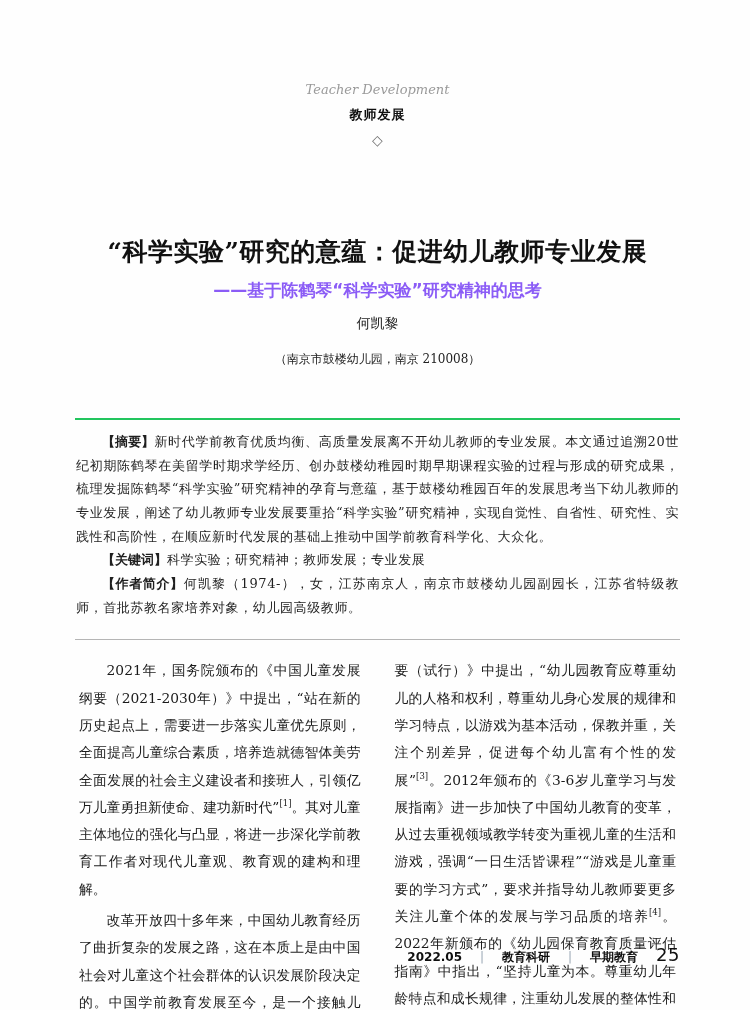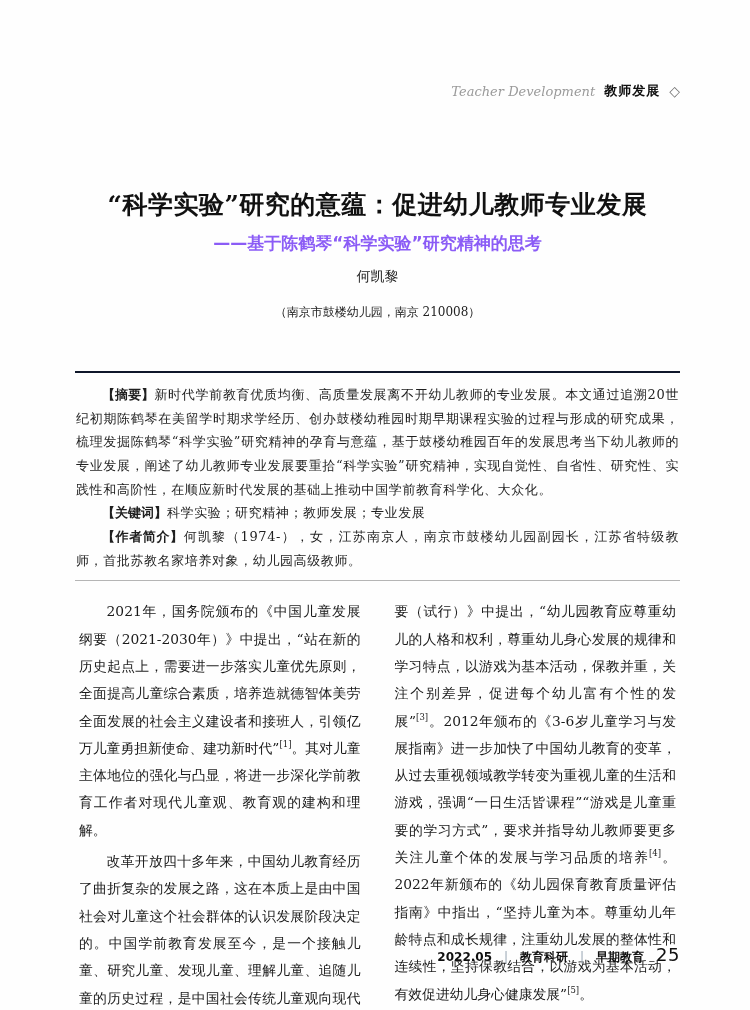--- a/index.html
+++ b/index.html
@@ -15,21 +15,21 @@
     width: 750px; height: 1010px;
     background: #fefefe;
     overflow: hidden;
     box-sizing: border-box;
   }
   .content { padding: 0 70px 0 75px; }
 
   
   .journal-header {
     display: flex; justify-content: flex-end; align-items: center;
-    gap: 9px; padding-top: 82px;
+    gap: 9px; padding-top: 82px; flex-direction: column;
   }
   .header-en {
     font-family: "DejaVu Serif", serif;
     font-style: italic; color: #9a9a9a; font-size: 13px;
   }
   .header-zh {
     font-family: "DejaVu Sans", sans-serif;
     font-weight: bold; font-size: 13px; color: #0f0f0f;
     letter-spacing: 1px;
   }
@@ -45,23 +45,23 @@
     margin-top: 11px; text-align: center;
     font-family: "DejaVu Sans", sans-serif;
     font-size: 17px; font-weight: bold; color: #8b5cf6;
   }
   .author { margin-top: 13px; text-align: center; font-size: 14px; color: #222; }
   .affiliation { margin-top: 18px; text-align: center; font-size: 12px; color: #222; }
 
   
   .meta-block {
     margin-top: 50px;
-    border-top: 2px solid #0f172a;
+    border-top: 2px solid #22c55e;
     border-bottom: 1px solid #b5b5b5;
-    padding: 10px 1px 8px 1px;
+    padding: 10px 1px 20px 1px;
     font-size: 13px; line-height: 1.82;
     text-align: justify; color: #1f1f1f;
     letter-spacing: 0.6px;
   }
   .meta-para { margin: 0; text-indent: 2em; }
   .meta-label {
     font-family: "DejaVu Sans", sans-serif;
     font-weight: bold; letter-spacing: 0;
   }
   .meta-inline-gap { margin-left: 1.6em; }
@@ -73,21 +73,21 @@
     text-align: justify; color: #1a1a1a;
   }
   .col { flex: 1; min-width: 0; }
   .body-para { margin: 4px; text-indent: 2em; }
   .body-para.cont { text-indent: 0; }
   sup.ref { font-size: 8.5px; vertical-align: super; line-height: 0; color: #1a1a1a; }
 
   
   .page-footer {
     position: absolute; right: 70px; bottom: 44px;
-    display: flex; align-items: baseline; gap: 12px;
+    display: flex; align-items: baseline; gap: 18px;
     font-family: "DejaVu Sans", sans-serif;
     font-size: 12px; font-weight: bold; color: #0f0f0f;
   }
   .footer-sep { color: #9aa7b5; font-weight: normal; }
   .footer-page-number { font-size: 18px; font-weight: 500; letter-spacing: 0.5px; }
 </style>
 </head>
 <body>
 
 <div class="page">

